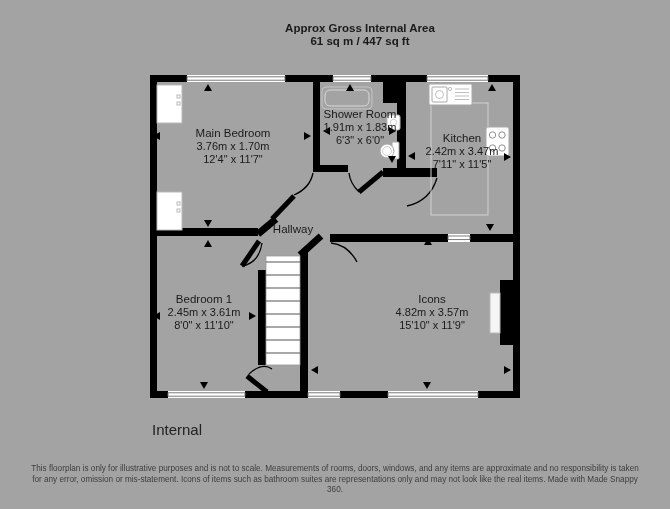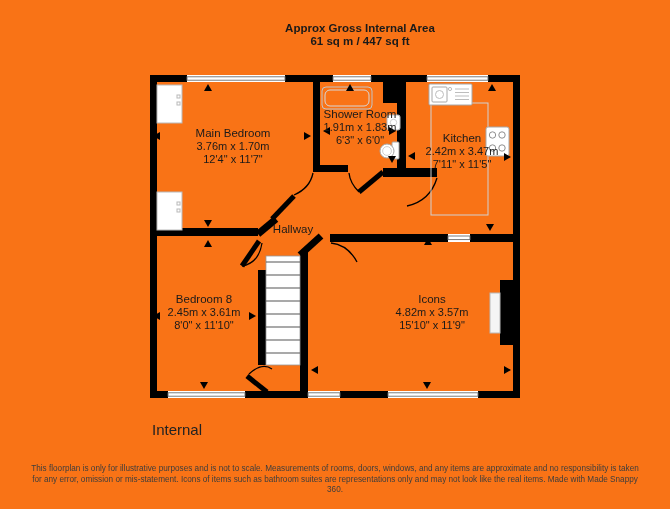--- a/index.html
+++ b/index.html
@@ -1,16 +1,16 @@
 <!DOCTYPE html>
 <html><head>
 <meta charset="utf-8">
 <style>
   html,body{margin:0;padding:0;background:#ffffff;}
-  .page{position:relative;width:670px;height:509px;background:#f97316;overflow:hidden;
+  .page{position:relative;width:670px;height:509px;background:#a3a3a3;overflow:hidden;
         font-family:"Liberation Sans", sans-serif;color:#1a1a1a;}
   .title{position:absolute;left:360px;top:22px;transform:translateX(-50%);
          text-align:center;font-size:11.5px;font-weight:bold;line-height:13px;white-space:nowrap;}
   svg.plan{position:absolute;left:0;top:0;}
   .room-label{position:absolute;transform:translateX(-50%);text-align:center;
               font-size:11px;line-height:13px;white-space:nowrap;}
   .room-label .rname{font-weight:normal;font-size:11.5px;}
   .floorplan-label{position:absolute;left:152px;top:421px;font-size:15px;color:#222;}
   .disclaimer{position:absolute;left:335px;top:464px;transform:translateX(-50%);
               width:614px;text-align:center;font-size:8.2px;line-height:10.5px;color:#3d3d3d;}
@@ -195,21 +195,21 @@
     <div class="rname">Kitchen</div>
     <div>2.42m x 3.47m</div>
     <div>7'11" x 11'5"</div>
   </div>
 
   <div class="room-label" style="left:293px;top:223px;">
     <div class="rname">Hallway</div>
   </div>
 
   <div class="room-label" style="left:204px;top:293px;">
-    <div class="rname">Bedroom 8</div>
+    <div class="rname">Bedroom 1</div>
     <div>2.45m x 3.61m</div>
     <div>8'0" x 11'10"</div>
   </div>
 
   <div class="room-label" style="left:432px;top:293px;">
     <div class="rname">Icons</div>
     <div>4.82m x 3.57m</div>
     <div>15'10" x 11'9"</div>
   </div>
 

